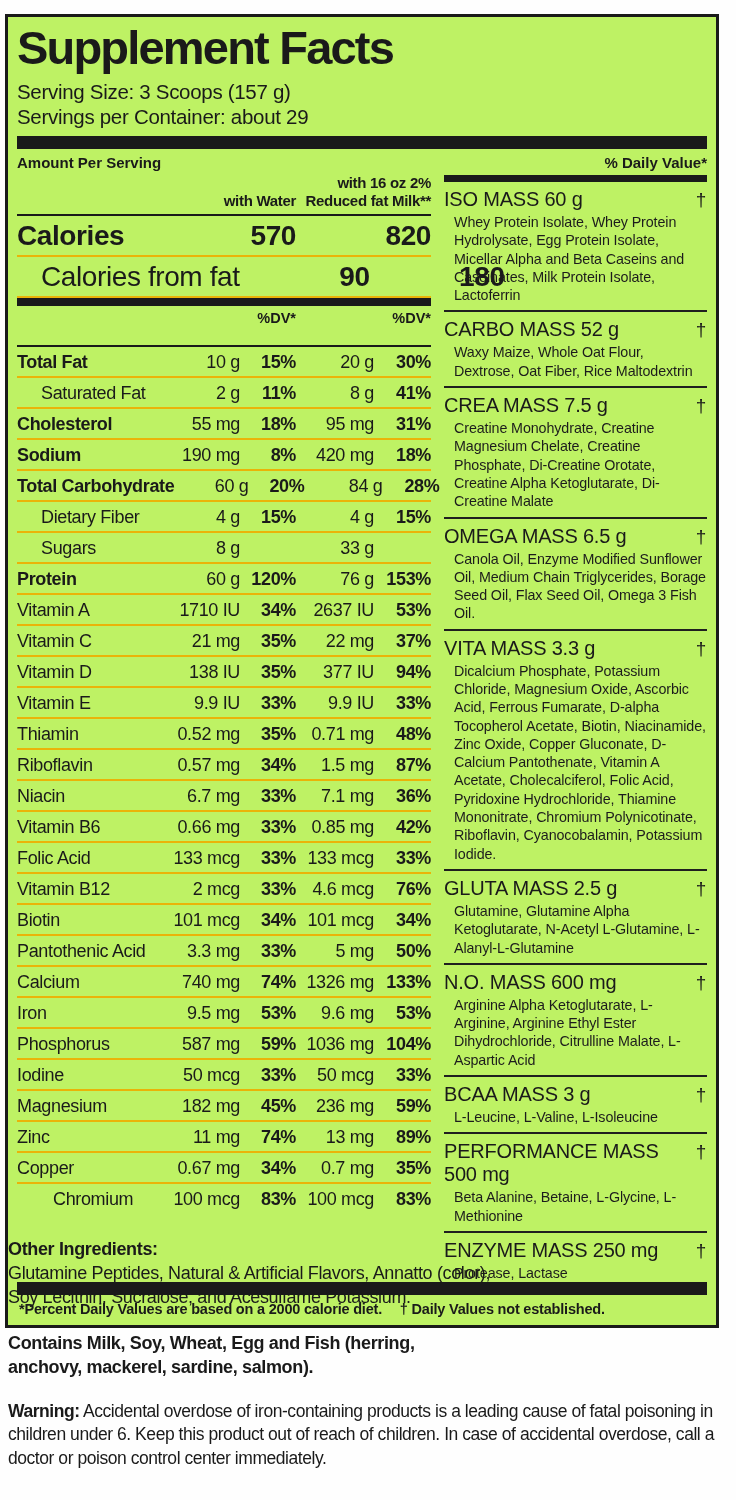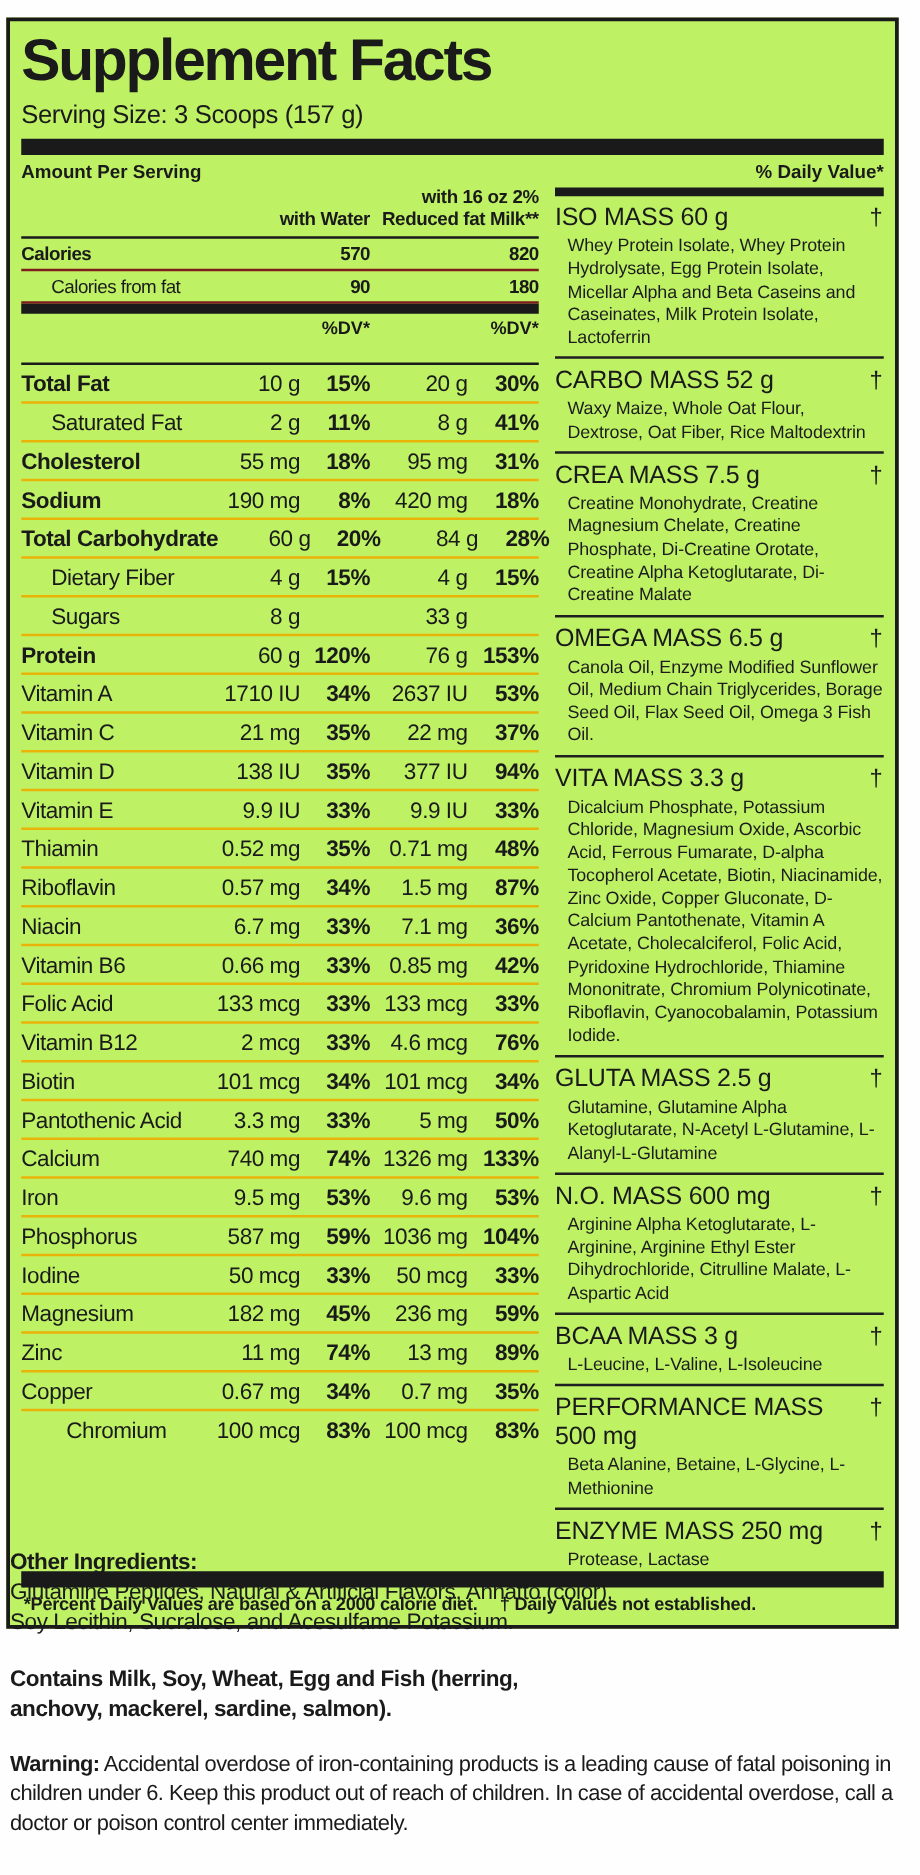--- a/index.html
+++ b/index.html
@@ -18,21 +18,21 @@
   .main { display:flex; gap:13px; align-items:flex-start; margin-top:1px; }
   .left { width:414px; flex:none; }
   .right { flex:1; min-width:0; }
 
   .grid { display:grid; grid-template-columns:1fr 74px 56px 78px 57px; align-items:baseline; }
   .colheads { font-size:15px; font-weight:bold; letter-spacing:-0.3px; padding:2px 0 3px; }
   .colheads .hspan { text-align:right; line-height:1.22; white-space:nowrap; }
   .sp23 { grid-column:2/4; } .sp45 { grid-column:4/6; }
   .hline { border-top:2px solid #1a1a1a; }
 
-  .cal-row { font-size:15px; padding:4px 0 3px; border-bottom:2px solid #7f1d1d; letter-spacing:-0.4px; }
+  .cal-row { font-size:28px; padding:4px 0 3px; border-bottom:2px solid #eab308; letter-spacing:-0.4px; }
   .cal-row .c-name { white-space:nowrap; }
   .cal-row.bold .c-name { font-weight:bold; }
   .c-v1 { grid-column:2/4; text-align:right; font-weight:bold; }
   .c-v2 { grid-column:4/6; text-align:right; font-weight:bold; }
   .thickbar { height:8px; background:#1a1a1a; }
   .dvh-row { font-size:14.5px; font-weight:bold; padding:4px 0 19px; border-bottom:2px solid #1a1a1a; }
   .dvh-row .dvh { text-align:right; }
 
   .n-row { font-size:18px; padding:5px 0 3px; border-bottom:2px solid #eab308; letter-spacing:-0.35px; }
   .n-row:last-child { border-bottom:none;margin-left:36px; }
@@ -60,20 +60,21 @@
 </style>
 </head>
 <body>
 
 <div class="sheet">
 
   <div class="panel">
 
     <div class="title">Supplement Facts</div>
     <div class="serv">Serving Size: 3 Scoops (157 g)</div>
+    <div class="serv">Servings per Container: about 29</div>
 
     <div class="bar"></div>
 
     <div class="aps-row">
       <span>Amount Per Serving</span>
       <span>% Daily Value*</span>
     </div>
 
     <div class="main">
 

